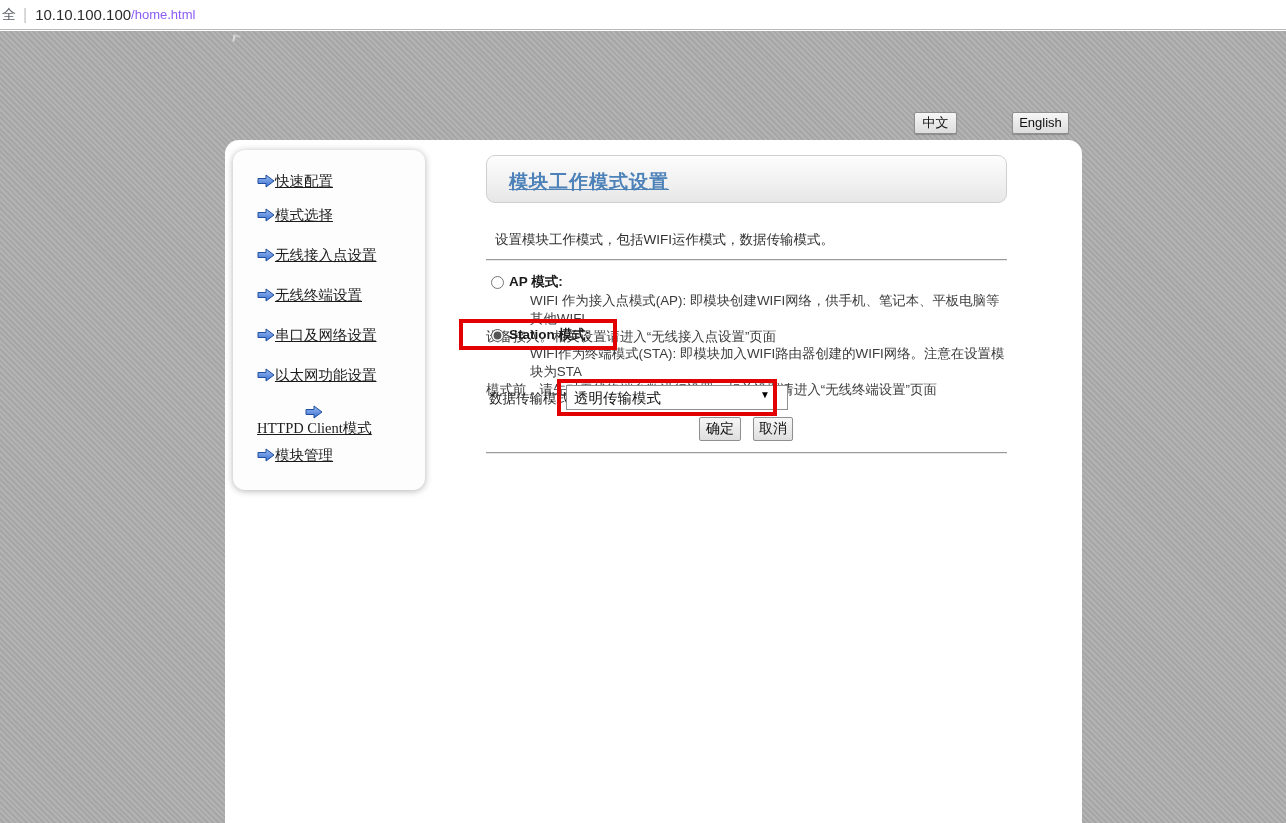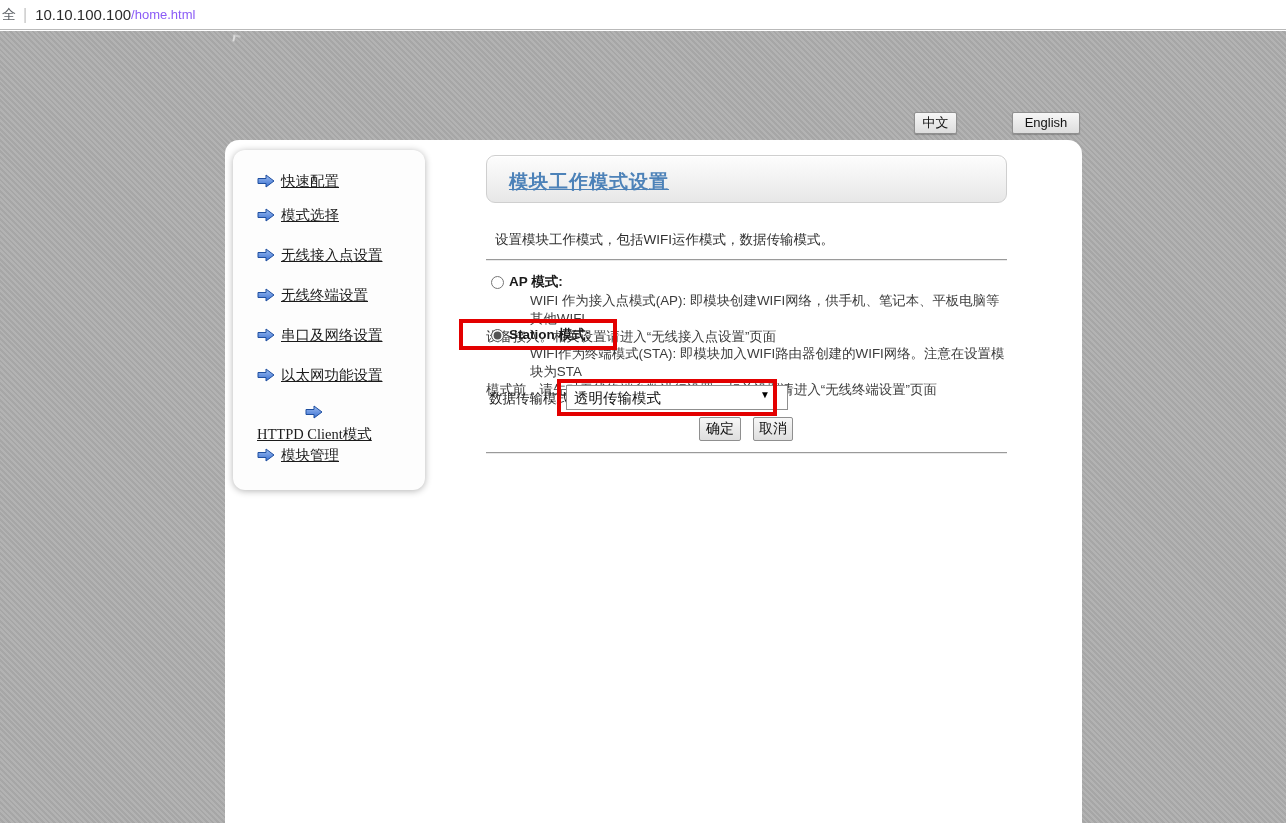--- a/index.html
+++ b/index.html
@@ -21,30 +21,30 @@
     background-image:repeating-linear-gradient(45deg, rgba(255,255,255,0.07) 0 2px, rgba(0,0,0,0.04) 2px 4px); }
 
   .cursor-artifact { position:absolute; left:233px; top:35px; width:7px; height:7px;
     border-left:2px solid #e8e8e8; border-top:2px solid #cfcfcf; transform:rotate(12deg); opacity:.8; }
 
   
   .lang-btn { position:absolute; top:112px; height:22px; font-size:13px; color:#111;
     background:linear-gradient(#f6f6f6,#dddddd); border:1px solid #8f8f8f; border-radius:2px;
     text-align:center; line-height:20px; cursor:pointer; box-shadow:0 1px 1px rgba(0,0,0,0.2); }
   .lang-zh { left:914px; width:43px; }
-  .lang-en { left:1012px; width:68px; }
+  .lang-en { left:1012px; width:57px; }
 
   
   .content-panel { position:absolute; left:225px; top:140px; width:857px; height:683px;
     background:#ffffff; border-radius:14px 14px 0 0; }
 
   
   .sidebar { position:absolute; left:233px; top:150px; width:192px; height:340px;
     background:#fdfdfd; border-radius:12px; box-shadow:0 1px 7px rgba(0,0,0,0.30); }
-  .sidebar-item { position:absolute; left:24px; display:flex; align-items:center; gap:6px;
+  .sidebar-item { position:absolute; left:24px; display:flex; align-items:center; 
     height:20px; cursor:pointer; }
   .sidebar-item:nth-of-type(1){ top:21px; }
   .sidebar-item:nth-of-type(2){ top:55px; }
   .sidebar-item:nth-of-type(3){ top:95px; }
   .sidebar-item:nth-of-type(4){ top:135px; }
   .sidebar-item:nth-of-type(5){ top:175px; }
   .sidebar-item:nth-of-type(6){ top:215px; }
   .sidebar-item:nth-of-type(7){ top:255px;flex-direction:column; }
   .sidebar-item:nth-of-type(8){ top:295px; }
   .sidebar-item .label { font-family:"Liberation Serif", serif; font-size:14.5px; color:#1c1c1c;

